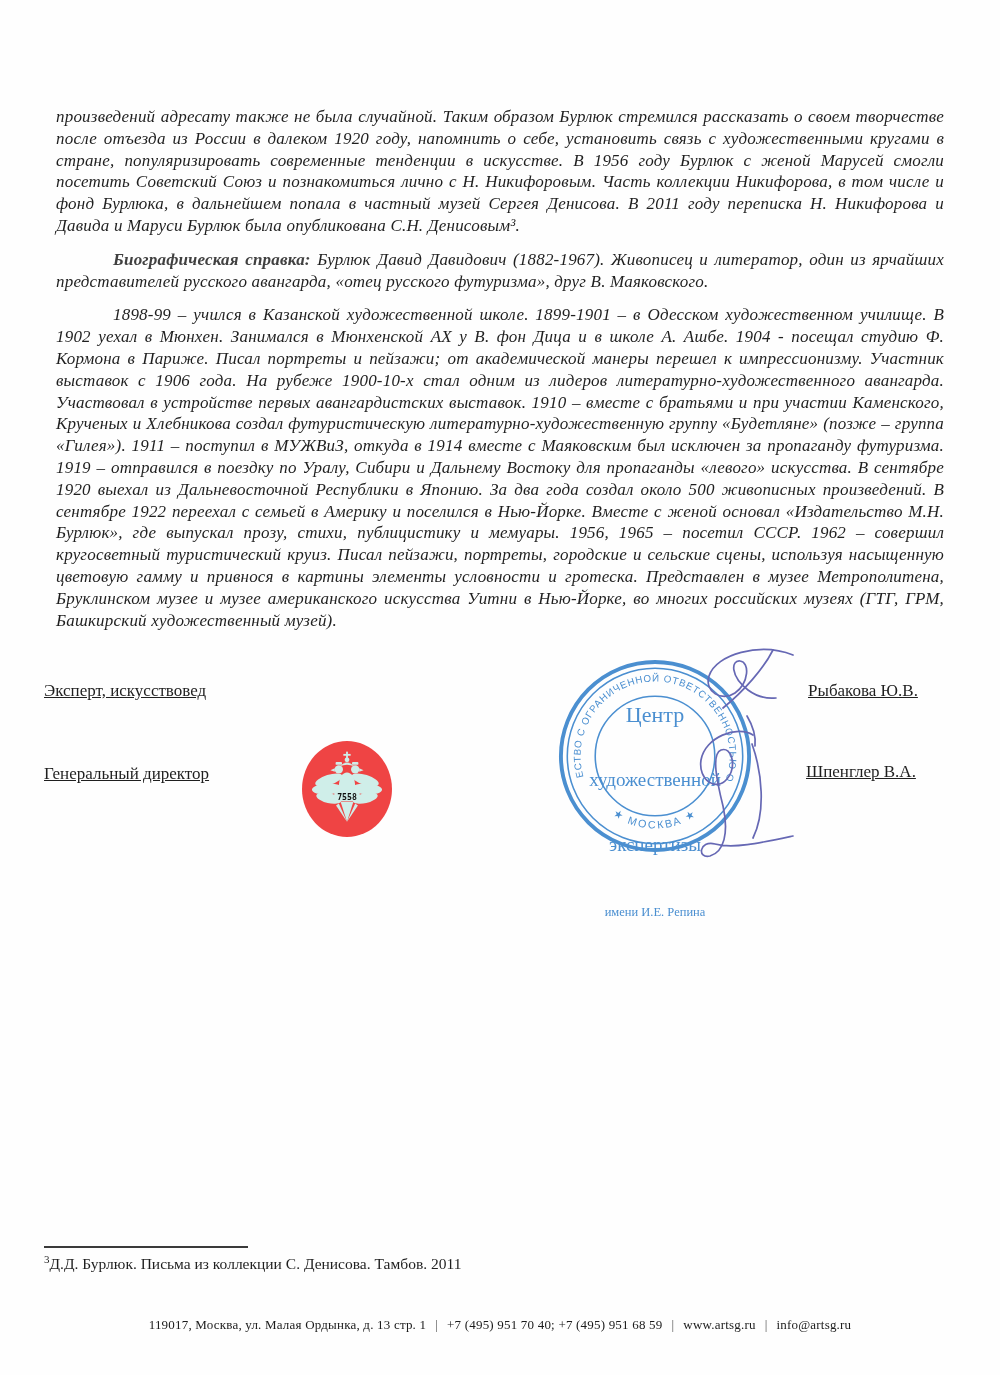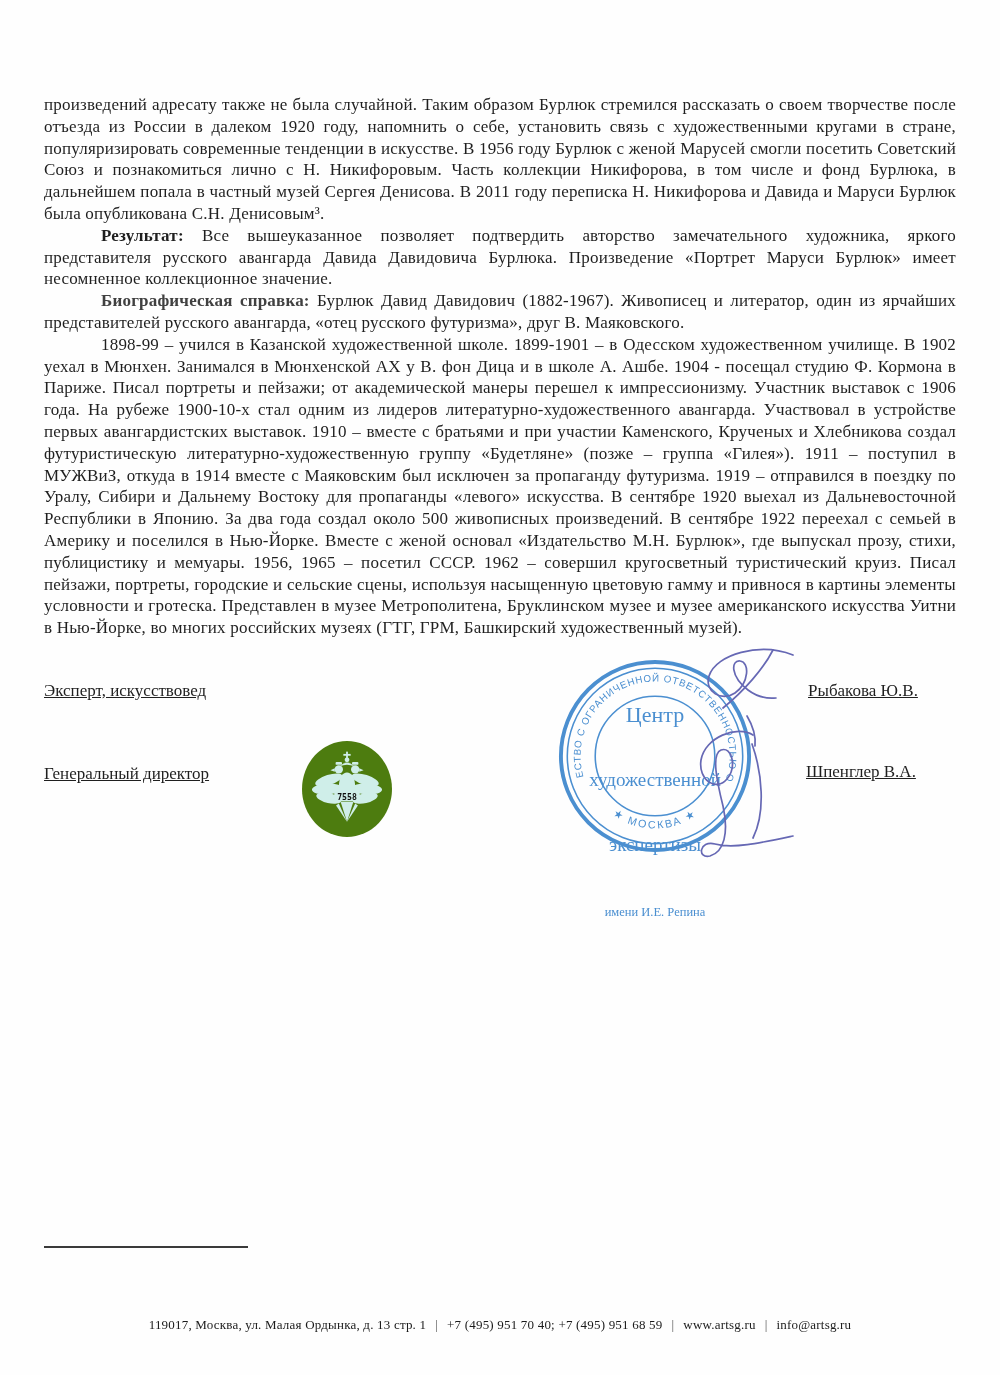--- a/index.html
+++ b/index.html
@@ -11,37 +11,37 @@
     overflow:hidden;
     font-family:"Liberation Serif","DejaVu Serif",serif;
     color:#1f1f1f;
   }
   .content{
     position:absolute;left:44px;top:94px;width:912px;
     font-size:17px;line-height:21.8px;
     text-align:justify;
     letter-spacing:0.2px;
   }
-  .para{margin:0;}
+  .para{margin:12px;font-style:italic;}
   .indent{text-indent:57px;}
   .plabel{font-weight:bold;}
   .bio-label{font-weight:bold;color:#404040;}
   sup{font-size:11px;}
 
   
   .sig-label{position:absolute;font-size:17px;white-space:nowrap;text-decoration:underline;}
   .role-expert{left:44px;top:681px;}
   .name-expert{left:808px;top:681px;}
   .role-director{left:44px;top:764px;}
   .name-director{left:806px;top:762px;}
 
   
   .hologram{
     position:absolute;left:302px;top:741px;width:90px;height:96px;
-    background:#4d7c0f;border-radius:50%;
+    background:#ef4444;border-radius:50%;
     display:flex;align-items:center;justify-content:center;
   }
   .hologram svg{width:82px;height:88px;}
 
   
   .stamp{
     position:absolute;left:557px;top:658px;width:196px;height:196px;
     opacity:0.92;
   }
   .stamp svg{position:absolute;inset:0;width:196px;height:196px;}
@@ -73,22 +73,20 @@
   }
   .footer .sep{padding:0 9px;color:#555;}
 </style>
 </head>
 <body>
 
 <div class="page">
 
   <div class="content">
     <p class="para"><span>произведений адресату также не была случайной. Таким образом Бурлюк стремился рассказать о своем творчестве после отъезда из России в далеком 1920 году, напомнить о себе, установить связь с художественными кругами в стране, популяризировать современные тенденции в искусстве. В 1956 году Бурлюк с женой Марусей смогли посетить Советский Союз и познакомиться лично с Н. Никифоровым. Часть коллекции Никифорова, в том числе и фонд Бурлюка, в дальнейшем попала в частный музей Сергея Денисова. В 2011 году переписка Н. Никифорова и Давида и Маруси Бурлюк была опубликована С.Н. Денисовым³.</span></p>
-    <p class="para indent"><b class="plabel">Результат:</b>
-<span>Все вышеуказанное позволяет подтвердить авторство замечательного художника, яркого представителя русского авангарда Давида Давидовича Бурлюка. Произведение «Портрет Маруси Бурлюк» имеет несомненное коллекционное значение.</span></p>
     <p class="para indent"><b class="bio-label">Биографическая справка:</b>
 <span>Бурлюк Давид Давидович (1882-1967). Живописец и литератор, один из ярчайших представителей русского авангарда, «отец русского футуризма», друг В. Маяковского.</span></p>
     <p class="para indent"><span>1898-99 – учился в Казанской художественной школе. 1899-1901 – в Одесском художественном училище. В 1902 уехал в Мюнхен. Занимался в Мюнхенской АХ у В. фон Дица и в школе А. Ашбе. 1904 - посещал студию Ф. Кормона в Париже. Писал портреты и пейзажи; от академической манеры перешел к импрессионизму. Участник выставок с 1906 года. На рубеже 1900-10-х стал одним из лидеров литературно-художественного авангарда. Участвовал в устройстве первых авангардистских выставок. 1910 – вместе с братьями и при участии Каменского, Крученых и Хлебникова создал футуристическую литературно-художественную группу «Будетляне» (позже – группа «Гилея»). 1911 – поступил в МУЖВиЗ, откуда в 1914 вместе с Маяковским был исключен за пропаганду футуризма. 1919 – отправился в поездку по Уралу, Сибири и Дальнему Востоку для пропаганды «левого» искусства. В сентябре 1920 выехал из Дальневосточной Республики в Японию. За два года создал около 500 живописных произведений. В сентябре 1922 переехал с семьей в Америку и поселился в Нью-Йорке. Вместе с женой основал «Издательство М.Н. Бурлюк», где выпускал прозу, стихи, публицистику и мемуары. 1956, 1965 – посетил СССР. 1962 – совершил кругосветный туристический круиз. Писал пейзажи, портреты, городские и сельские сцены, используя насыщенную цветовую гамму и привнося в картины элементы условности и гротеска. Представлен в музее Метрополитена, Бруклинском музее и музее американского искусства Уитни в Нью-Йорке, во многих российских музеях (ГТГ, ГРМ, Башкирский художественный музей).</span></p>
   </div>
 
   <div class="sig-label role-expert">Эксперт, искусствовед</div>
   <div class="sig-label name-expert">Рыбакова Ю.В.</div>
   <div class="sig-label role-director">Генеральный директор</div>
   <div class="sig-label name-director">Шпенглер В.А.</div>
 
@@ -156,18 +154,19 @@
       <path d="M 773,650 C 764,668 744,691 723,708"></path>
     </g>
     <g>
       <path d="M 747,716 C 753,726 756,736 755,746"></path>
       <path d="M 753,735 C 737,725 705,737 701,760 C 698,780 716,792 727,779 C 737,767 732,746 721,750 C 711,754 717,782 723,806 C 729,833 724,852 710,856 C 697,859 699,840 715,844 C 733,849 760,843 793,836"></path>
       <path d="M 752,744 C 762,772 766,812 753,838"></path>
     </g>
   </svg>
 
   <div class="footnote-rule"></div>
+  <div class="footnote"><sup>3</sup><span>Д.Д. Бурлюк. Письма из коллекции С. Денисова. Тамбов. 2011</span></div>
 
   <div class="footer">
     <span>119017, Москва, ул. Малая Ордынка, д. 13 стр. 1</span><span class="sep">|</span><span>+7 (495) 951 70 40; +7 (495) 951 68 59</span><span class="sep">|</span><span>www.artsg.ru</span><span class="sep">|</span><span>info@artsg.ru</span>
   </div>
 
 </div>
 
 </body></html>

